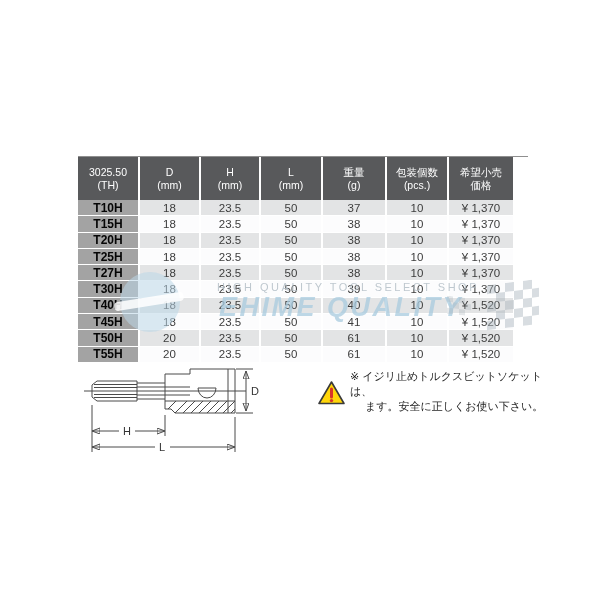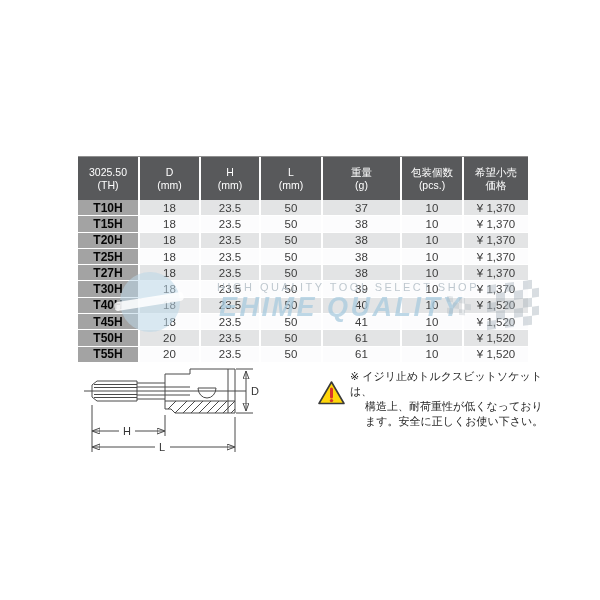--- a/index.html
+++ b/index.html
@@ -16,21 +16,21 @@
   .tr{display:flex;height:15.3px;border-bottom:1px solid #ffffff;}
   .td{box-sizing:border-box;display:flex;align-items:center;justify-content:center;
       font-size:11.5px;color:#3c3c3c;border-right:2px solid #ffffff;}
   .td:last-child{border-right:none;}
   .td.c0{font-weight:bold;color:#050505;font-size:12px;}
   .tr.odd .td{background:#e3e4e5;}
   .tr.odd .td.c0{background:#a3a3a3;}
   .tr.even .td{background:#fcfcfd;}
   .tr.even .td.c0{background:#a3a3a3;}
   .c0{width:62px}.c1{width:61px}.c2{width:60px}.c3{width:62px}
-  .c4{width:79px}.c5{width:62px}.c6{width:64px}
+  .c4{width:64px}.c5{width:62px}.c6{width:64px}
 
   
   .wm{position:absolute;inset:0;pointer-events:none;z-index:3;}
   .wm-circle{position:absolute;left:120px;top:272px;width:60px;height:60px;border-radius:50%;
              background:#bcd7e7;opacity:.55;}
   .wm-swoosh{position:absolute;left:114px;top:297px;width:70px;height:9px;background:#ffffff;
              opacity:.85;transform:rotate(-9deg);border-radius:4px;}
   .wm-tagline{position:absolute;left:217px;top:281px;font-size:11px;letter-spacing:2.5px;
               color:#b4bfc7;opacity:.85;white-space:nowrap;}
   .wm-brand{position:absolute;left:219px;top:292px;font-size:27px;font-weight:bold;
@@ -292,17 +292,16 @@
     <text x="84" y="95" text-anchor="middle">L</text>
   </svg>
 
   <svg class="warn-icon" width="29" height="26" viewBox="0 0 29 26">
     <path d="M14.5,2 L27,23.5 L2,23.5 Z" fill="#ffd60a" stroke="#3a3a3a" stroke-width="1.6" stroke-linejoin="round"></path>
     <line x1="14.5" y1="9" x2="14.5" y2="17" stroke="#d9342b" stroke-width="3" stroke-linecap="round"></line>
     <circle cx="14.5" cy="20.6" r="1.7" fill="#d9342b"></circle>
   </svg>
   <div class="warn-text">
     <span class="warn-line">※ イジリ止めトルクスビットソケットは、</span>
-    <span class="warn-line indent">構造上、耐荷重性が低くなっており</span>
     <span class="warn-line indent">ます。安全に正しくお使い下さい。</span>
   </div>
 
 </div>
 
 </body></html>

